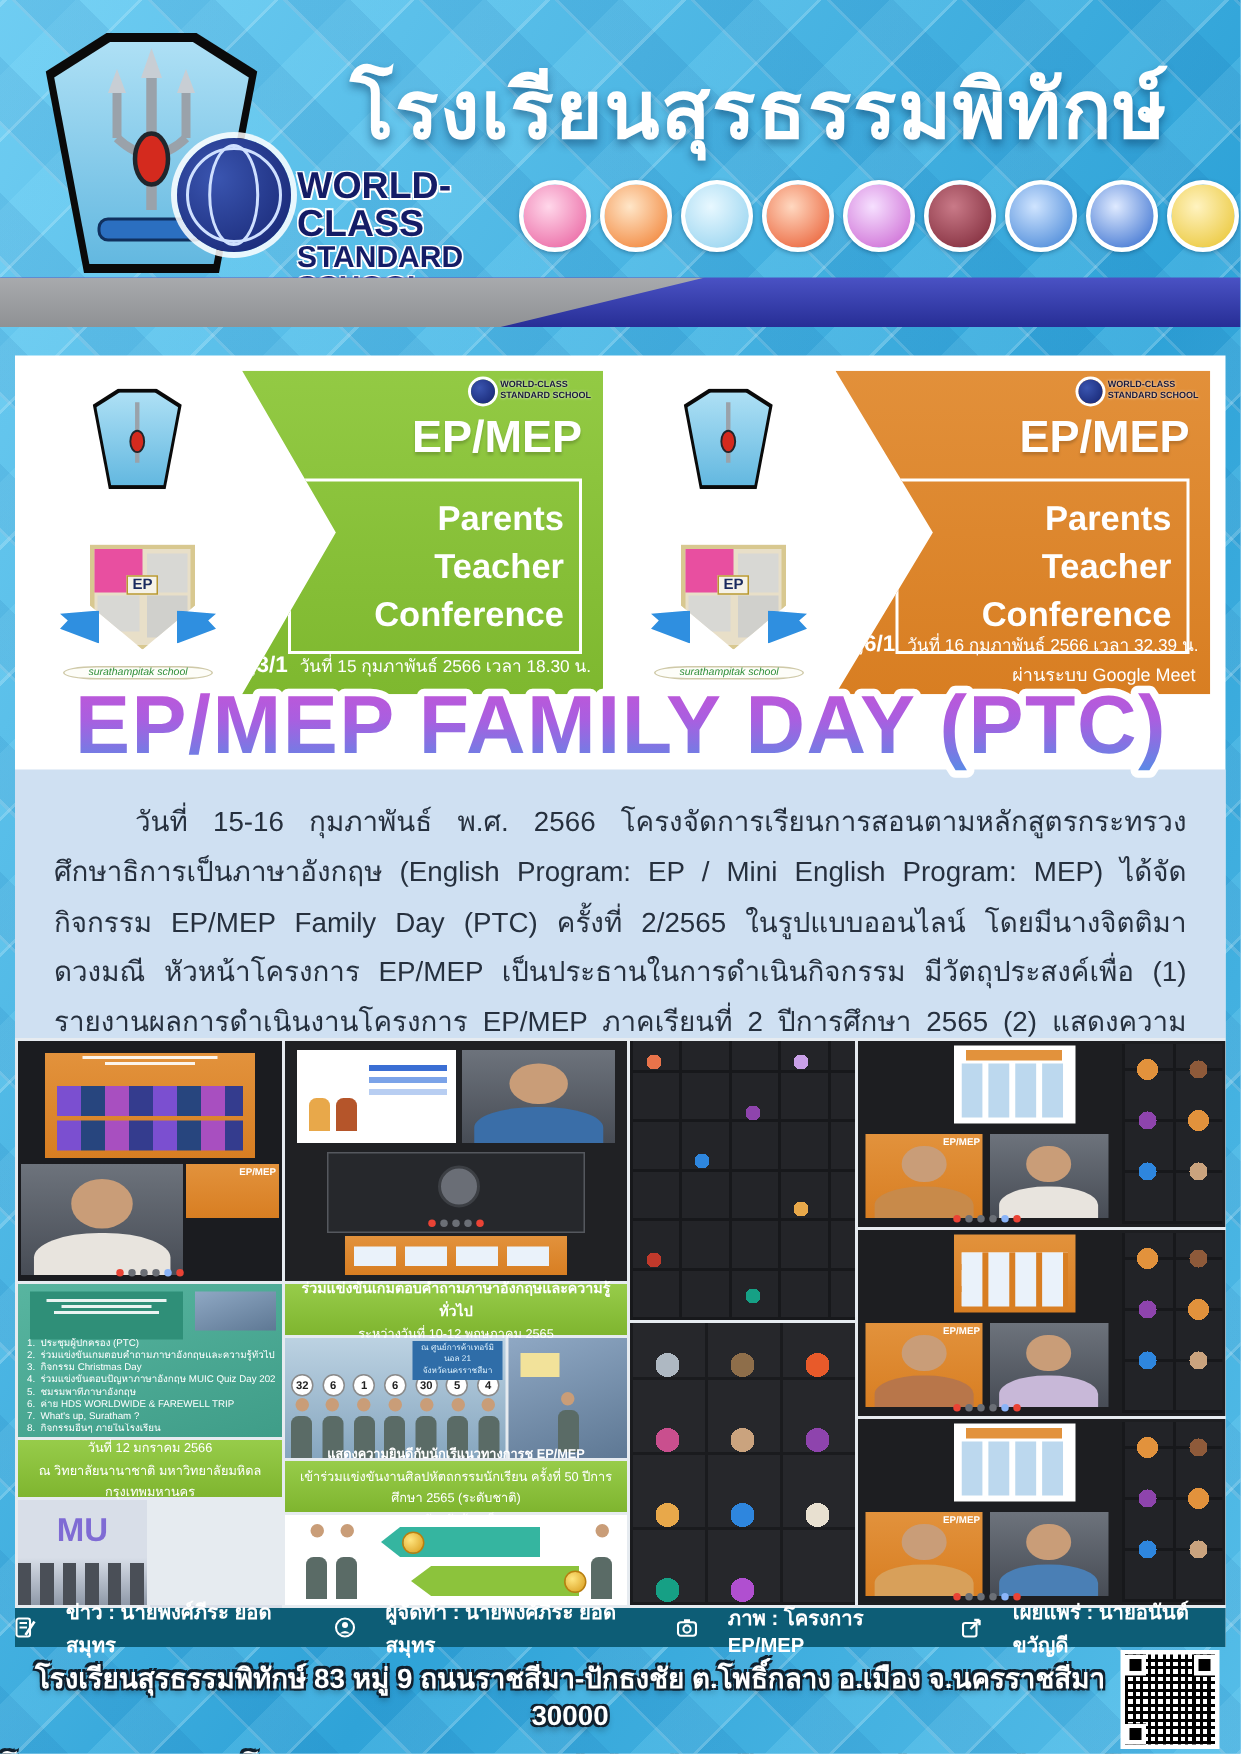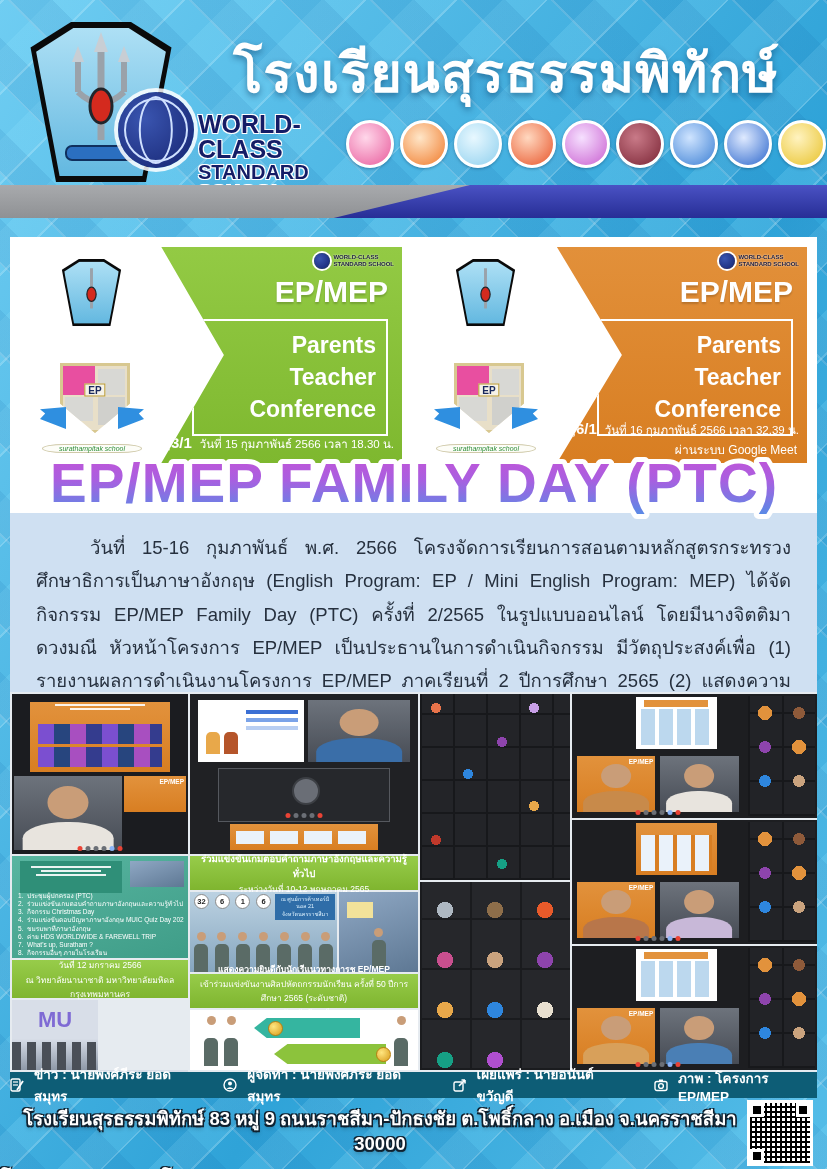--- a/index.html
+++ b/index.html
@@ -161,21 +161,21 @@
   .ag-list{position:absolute;left:6px;top:36px;right:4px;color:#fff;font-size:6.5px;line-height:1.25;}
   .ag-row{white-space:nowrap;overflow:hidden;}
   .ag-n{display:inline-block;width:9px;}
   .ph{background:linear-gradient(160deg,#8fa8c4,#5e7894);}
   .mu-ph{background:linear-gradient(180deg,#d8dee8 55%,#8f99a8 100%);position:relative;overflow:hidden;}
   .mu-ph .mu{position:absolute;left:50%;top:28%;transform:translate(-50%,-50%);
     font-size:22px;font-weight:900;color:#6a4fd0;opacity:.8;}
   .mu-ph::after{content:"";position:absolute;left:0;right:0;bottom:0;height:40%;
     background:repeating-linear-gradient(90deg,#4a4f57 0 9px,transparent 9px 15px);}
   .stud-ph{background:linear-gradient(180deg,#bcd2e2,#86a6bf);}
-  .numrow{position:absolute;left:4px;right:4px;top:2px;display:flex;justify-content:space-between;}
+  .numrow{position:absolute;left:4px;right:4px;top:24px;display:flex;justify-content:space-between;}
   .numchip{min-width:13px;height:13px;border-radius:50%;background:#fff;border:1px solid #8a8a8a;
     color:#222;font-size:7.5px;font-weight:bold;display:flex;align-items:center;justify-content:center;}
   .figrow{position:absolute;left:4px;right:4px;bottom:0;height:44px;display:flex;
     justify-content:space-between;align-items:flex-end;}
   .fig{position:relative;width:14px;height:40px;}
   .fig::before{content:"";position:absolute;left:50%;top:0;width:9px;height:9px;margin-left:-4.5px;
     border-radius:50%;background:#c99d78;}
   .fig::after{content:"";position:absolute;left:50%;bottom:0;width:14px;height:28px;margin-left:-7px;
     border-radius:5px 5px 0 0;background:#5a6b66;}
   .loc-label{position:absolute;right:2px;top:2px;width:56px;background:#2f6da8;color:#dff3ff;
@@ -198,21 +198,21 @@
     repeating-linear-gradient(90deg,#eaf2fa 0 14px,#d87e22 14px 18px,transparent 18px 18px),
     repeating-linear-gradient(0deg,rgba(255,255,255,.85) 0 10px,transparent 10px 14px);}
   .r-cam1{position:absolute;left:2%;top:50%;width:32%;height:45%;}
   .r-cam2{position:absolute;left:36%;top:50%;width:32%;height:45%;}
   .r-side{position:absolute;right:1%;top:2%;width:27%;height:96%;}
   .mwin2 .dots{left:35%;}
 
   
   .credits{left:0;top:835px;width:807px;height:26px;background:#0d5d76;display:flex;
     align-items:center;justify-content:center;gap:26px;color:#fff;}
-  .credit{display:flex;align-items:center;gap:10px;font-size:13.5px;font-weight:bold;}
+  .credit{display:flex;align-items:center;gap:20px;font-size:13.5px;font-weight:bold;}
   .cic{display:inline-flex;}
 
   
   .foot-lines{left:0;top:1104px;width:760px;text-align:center;color:#fff;font-weight:bold;
     text-shadow:-1.5px -1.5px 0 #10202e,1.5px -1.5px 0 #10202e,-1.5px 1.5px 0 #10202e,
       1.5px 1.5px 0 #10202e,0 3px 4px rgba(0,0,0,.35);}
   .foot-lines .f1{font-size:18.5px;margin-bottom:8px;}
   .foot-lines .f2{font-size:19.5px;}
   .qr{left:747px;top:1100px;width:66px;height:66px;background:#fff;padding:3px;box-sizing:border-box;}
   .qr-inner{position:relative;width:100%;height:100%;background-image:
@@ -568,35 +568,35 @@
             <circle cx="7" cy="7" r="6" fill="none" stroke="#fff" stroke-width="1.4"></circle>
             <circle cx="7" cy="5.4" r="2" fill="#fff"></circle>
             <path d="M3.4 11 Q7 7.6 10.6 11" fill="#fff"></path>
           </svg>
       </span>
       <span>ผู้จัดทำ : นายพงศ์ภีระ ยอดสมุทร</span>
     </div>
     <div class="credit">
       <span class="cic">
         <svg width="14" height="14" viewBox="0 0 14 14">
-            <rect x="1" y="4" width="9" height="9" rx="1.5" fill="none" stroke="#fff" stroke-width="1.4"></rect>
-            <path d="M6 8 L12 2 M12 2 L8.5 2 M12 2 L12 5.5" stroke="#fff" stroke-width="1.6" fill="none"></path>
-          </svg>
-      </span>
-      <span>เผยแพร่ : นายอนันต์ ขวัญดี</span>
-    </div>
-    <div class="credit">
-      <span class="cic">
-        <svg width="14" height="14" viewBox="0 0 14 14">
             <rect x="1" y="3.5" width="12" height="9" rx="2" fill="none" stroke="#fff" stroke-width="1.4"></rect>
             <rect x="5" y="1.5" width="4" height="2.5" fill="#fff"></rect>
             <circle cx="7" cy="8" r="2.4" fill="none" stroke="#fff" stroke-width="1.4"></circle>
           </svg>
       </span>
       <span>ภาพ : โครงการ EP/MEP</span>
+    </div>
+    <div class="credit">
+      <span class="cic">
+        <svg width="14" height="14" viewBox="0 0 14 14">
+            <rect x="1" y="4" width="9" height="9" rx="1.5" fill="none" stroke="#fff" stroke-width="1.4"></rect>
+            <path d="M6 8 L12 2 M12 2 L8.5 2 M12 2 L12 5.5" stroke="#fff" stroke-width="1.6" fill="none"></path>
+          </svg>
+      </span>
+      <span>เผยแพร่ : นายอนันต์ ขวัญดี</span>
     </div>
   </div>
 </div>
 
 <svg class="abs title-svg" width="760" height="86" viewBox="0 0 760 86">
   <defs>
     <linearGradient id="tg" x1="0" y1="0" x2="0" y2="1">
       <stop offset="0" stop-color="#c653d6"></stop>
       <stop offset="0.45" stop-color="#a95fe0"></stop>
       <stop offset="1" stop-color="#5a8ae6"></stop>

